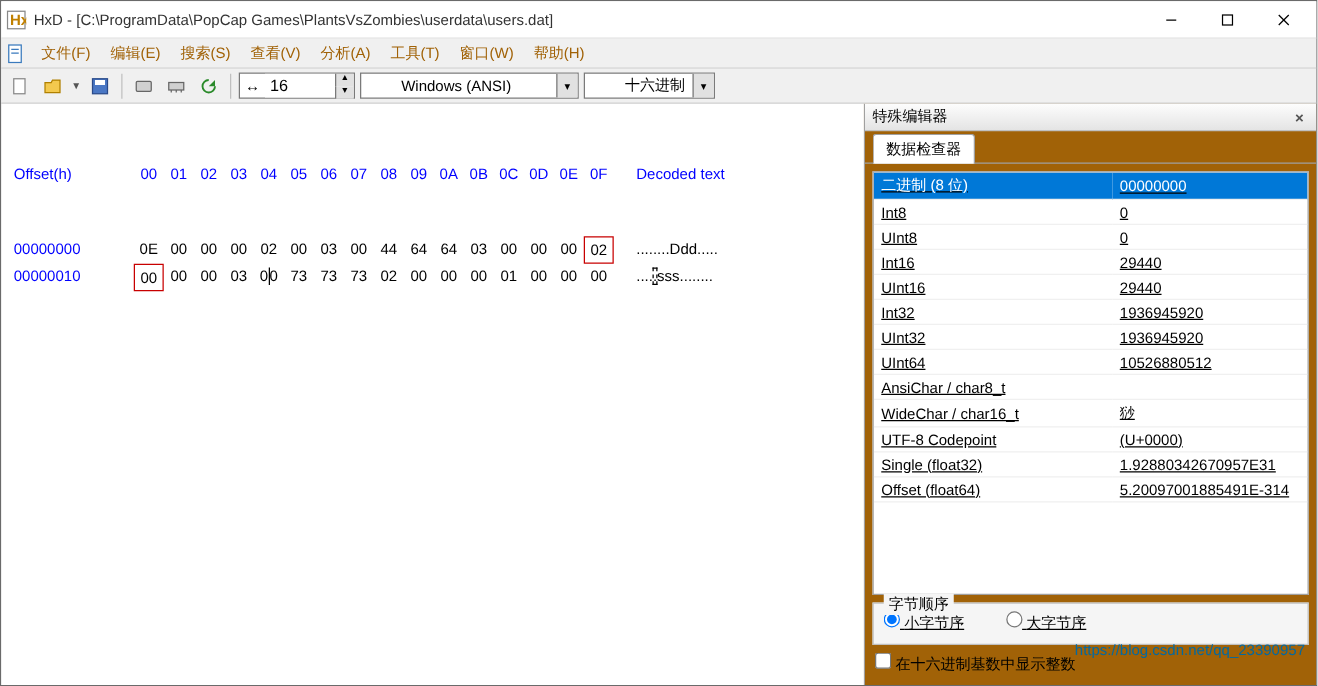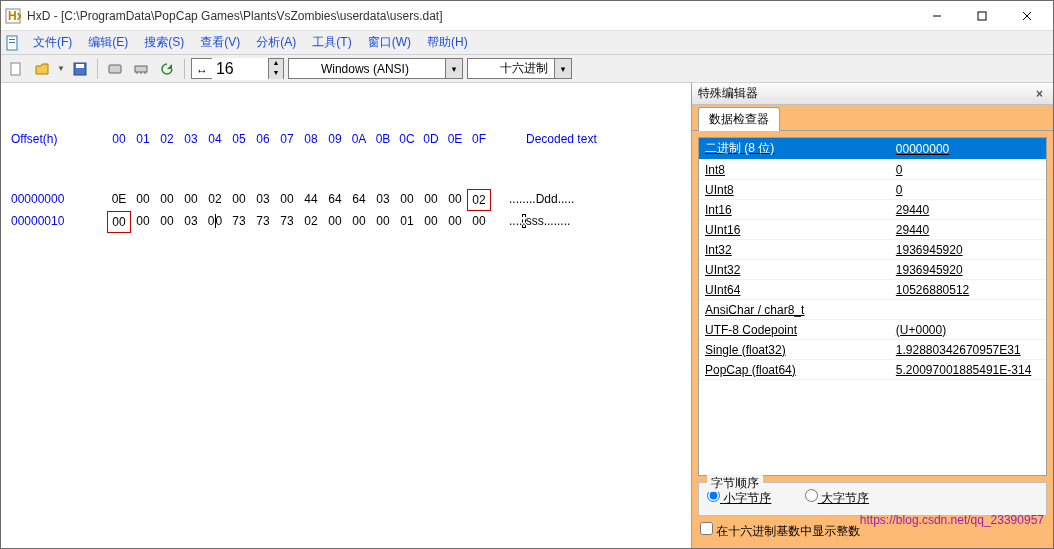--- a/index.html
+++ b/index.html
@@ -5,28 +5,28 @@
 * { margin: 0; padding: 0; box-sizing: border-box; font-family: "Microsoft YaHei", "Segoe UI", Tahoma, sans-serif; font-size: 12px; }
 body { background: #f0f0f0; width: 1054px; height: 549px; overflow: hidden; position: relative; }
 .window { width: 1054px; height: 549px; background: #fff; border: 1px solid #6a6a6a; display: flex; flex-direction: column; }
 .titlebar { height: 30px; background: #fff; display: flex; align-items: center; padding: 0 4px; border-bottom: 1px solid #e0e0e0; }
 .titlebar .icon { width: 16px; height: 16px; margin-right: 6px; }
 .titlebar .title { flex: 1; color: #333; font-size: 12px; }
 .winbtns { display: flex; }
 .winbtns .wb { width: 45px; height: 29px; display: flex; align-items: center; justify-content: center; color: #333; cursor: pointer; }
 
 .menubar { height: 24px; display: flex; align-items: center; padding: 0 4px; background: #f0f0f0; border-bottom: 1px solid #d0d0d0; }
-.menubar .mi { padding: 2px 8px; cursor: pointer; color: #1d4ed8; }
+.menubar .mi { padding: 2px 8px; cursor: pointer; color: #a16207; }
 .menubar .lefticon { width:16px; height:16px; margin-right:4px; }
 
 .toolbar { height: 28px; display: flex; align-items: center; padding: 2px 4px; background: #f0f0f0; border-bottom: 1px solid #d0d0d0; gap: 4px; }
 .tbtn { width: 22px; height: 22px; display: flex; align-items: center; justify-content: center; cursor: pointer; border: 1px solid transparent; }
 .tdiv { width: 1px; height: 20px; background: #c0c0c0; margin: 0 2px; }
 .spin { display: flex; align-items: center; border: 1px solid #7a7a7a; background: #fff; height: 21px; }
-.spin input { border: none; width: 56px; padding: 2px 4px; font-size: 16px; outline: none; }
+.spin input { border: none; width: 56px; padding: 2px 4px; font-size: 13px; outline: none; }
 .spin .updn { display: flex; flex-direction: column; }
 .spin .updn div { width: 15px; height: 10px; font-size: 7px; line-height: 7px; text-align: center; background: #e1e1e1; border-left: 1px solid #7a7a7a; cursor: pointer; }
 .combo { display: flex; align-items: center; border: 1px solid #7a7a7a; background: #fff; height: 21px; padding-left: 26px; }
 .combo .txt { padding: 2px 6px; min-width: 130px; }
 .combo .dd { width: 17px; height: 19px; background: #e1e1e1; border-left: 1px solid #7a7a7a; display: flex; align-items: center; justify-content: center; font-size: 9px; cursor: pointer; }
 .combo.small .txt { min-width: 50px; }
 
 .tabbar { height: 24px; display: flex; align-items: flex-end; padding: 0 4px; background: #f0f0f0; border-bottom: 1px solid #a0a0a0; }
 .tab { height: 21px; padding: 2px 10px; background: #f0f0f0; border: 1px solid #a0a0a0; border-bottom: none; margin-right: 2px; border-radius: 3px 3px 0 0; cursor: pointer; display: flex; align-items: center; gap: 4px; position: relative; top: 1px; }
 .tab.active { background: #fff; z-index: 1; }
@@ -42,23 +42,23 @@
 .offsetcol { color: #0000ff; width: 96px; }
 .bytecol { color: #0000ff; display: inline-block; width: 24px; text-align: center; }
 .hexrow { display: flex; }
 .hexrow .addr { color: #0000ff; width: 96px; }
 .hexrow .byte { display: inline-block; width: 24px; text-align: center; }
 .hexrow .asc { margin-left: 18px; color: #000; }
 .rbox { border: 1px solid #c80000; }
 .dashedbox { outline: 1px dashed #000; outline-offset: -1px; }
 .hexrow .bytegroup { display: flex; }
 
-.dtxtcol { color: #0000ff; margin-left: 35px; }
-
-.sidepanel { width: 362px; border-left: 1px solid #a0a0a0; display: flex; flex-direction: column; background: #fdba74; }
+.dtxtcol { color: #0000ff; margin-left: 18px; }
+
+.sidepanel { width: 362px; border-left: 1px solid #a0a0a0; display: flex; flex-direction: column; background: #a16207; }
 .sp-title { height: 22px; padding: 3px 6px; background: linear-gradient(#fdfdfd,#e4e4e4); border-bottom: 1px solid #c0c0c0; display: flex; justify-content: space-between; align-items: center; font-weight: normal; }
 .sp-title .x { cursor: pointer; font-weight: bold; color: #555; padding: 0 4px; }
 .sp-tabs { height: 26px; display: flex; align-items: flex-end; padding: 4px 6px 0 6px; border-bottom: 1px solid #a0a0a0; }
 .sp-tab { padding: 3px 10px; background: #fff; border: 1px solid #a0a0a0; border-bottom: none; border-radius: 3px 3px 0 0; position: relative; top: 1px; cursor: pointer; }
 .valtable { flex: 1; overflow: auto; border: 1px solid #a0a0a0; margin: 6px; background: #fff; }
 .valtable table { width: 100%; border-collapse: collapse; text-decoration: underline; }
 .valtable td { padding: 2px 6px; border-bottom: 1px solid #f0f0f0; height: 20px; }
 .valtable tr.sel td { background: #0078d7; color: #fff; }
 .valtable td:first-child { width: 55%; }
 .valtable::-webkit-scrollbar { width: 17px; }
@@ -66,21 +66,21 @@
 .valtable::-webkit-scrollbar-thumb { background: #cdcdcd; border: 1px solid #a0a0a0; }
 
 .byteorder { margin: 0 6px 4px 6px; border: 1px solid #c0c0c0; padding: 6px 8px 8px 8px; position: relative; background: #f5f5f5; }
 .byteorder .lgd { position: absolute; top: -8px; left: 8px; background: #f5f5f5; padding: 0 4px; }
 .byteorder label { margin-right: 30px; text-decoration: underline; }
 .chk { margin: 0 6px 6px 6px; padding: 2px; }
 
 .statusbar { height: 22px; background: #f0f0f0; border-top: 1px solid #a0a0a0; display: flex; align-items: center; font-size: 12px; }
 .statusbar .sc { padding: 2px 8px; border-right: 1px solid #c0c0c0; height: 100%; display: flex; align-items: center; }
 .statusbar .sc.grow { flex: 1; }
-.watermark { position: absolute; right: 10px; bottom: 22px; color: #a21caf; font-size: 12px; pointer-events: none; }
+.watermark { position: absolute; right: 10px; bottom: 22px; color: #0369a1; font-size: 12px; pointer-events: none; }
 
 svg { display: block; }
 </style>
 </head>
 <body>
 
 <div class="window">
 
   <div class="titlebar">
     <span class="icon">
@@ -239,29 +239,33 @@
               </tr>
               <tr>
                 <td>UInt64</td>
                 <td>10526880512</td>
               </tr>
               <tr>
                 <td>AnsiChar / char8_t</td>
                 <td></td>
               </tr>
               <tr>
+                <td>WideChar / char16_t</td>
+                <td>猀</td>
+              </tr>
+              <tr>
                 <td>UTF-8 Codepoint</td>
                 <td>   (U+0000)</td>
               </tr>
               <tr>
                 <td>Single (float32)</td>
                 <td>1.92880342670957E31</td>
               </tr>
               <tr>
-                <td>PopCap (float64)</td>
+                <td>Offset (float64)</td>
                 <td>5.20097001885491E-314</td>
               </tr>
             </tbody>
           </table>
       </div>
       <div class="byteorder">
         <span class="lgd">字节顺序</span>
         <label><input type="radio" name="bo" checked="" style=""> <span>小字节序</span></label>
         <label><input type="radio" name="bo" style=""> <span>大字节序</span></label>
       </div>

